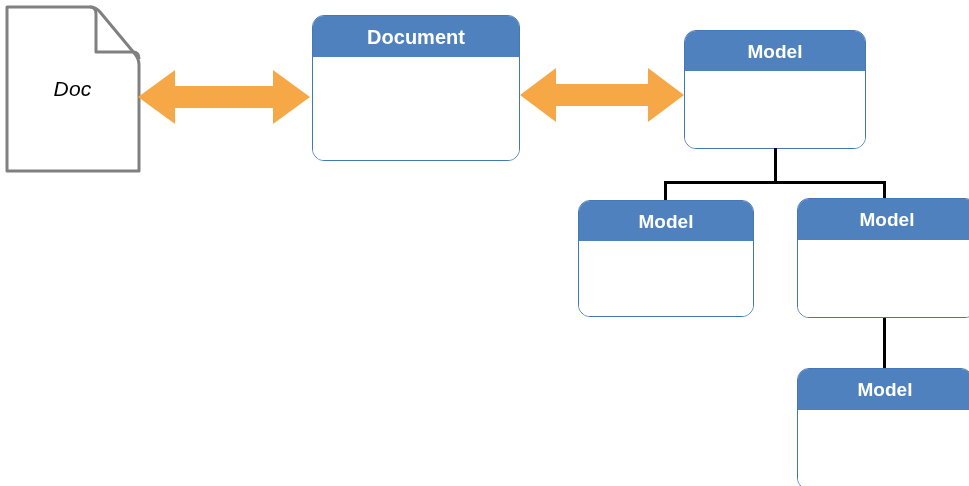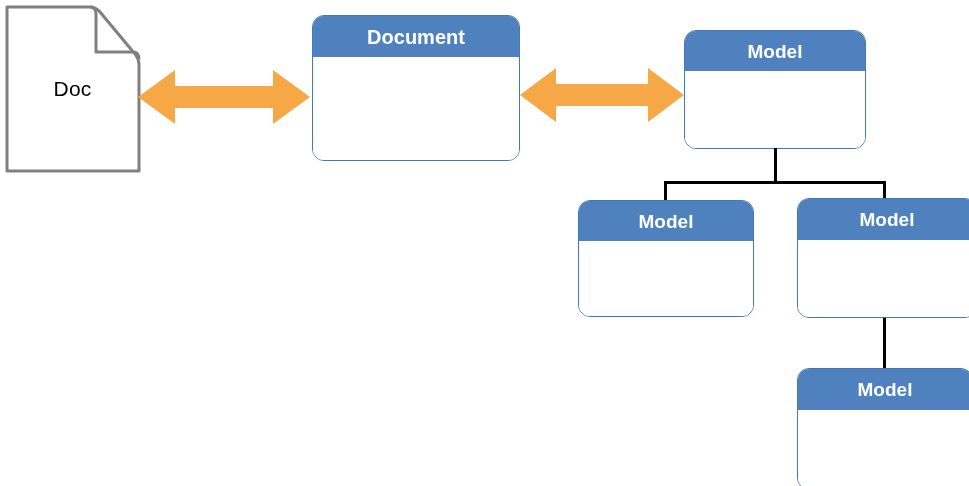--- a/index.html
+++ b/index.html
@@ -35,20 +35,21 @@
     width: 137px;
     height: 170px;
     display: flex;
     align-items: center;
     justify-content: center;
     font-size: 21px;
     color: #000000;
     letter-spacing: 0.2px;
     padding-right: 0;
     box-sizing: border-box;
+    font-style: italic;
   }
 
   
   .node {
     position: absolute;
     box-sizing: border-box;
     border: 1.6px solid #4477B8;
     border-radius: 12px;
     background: #ffffff;
     overflow: hidden;

